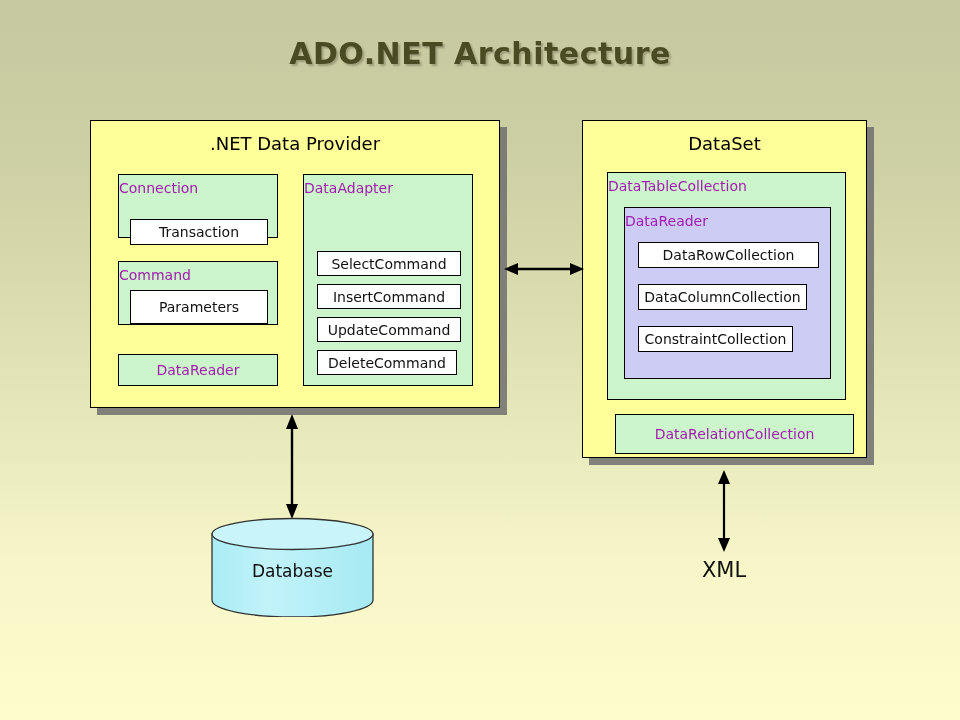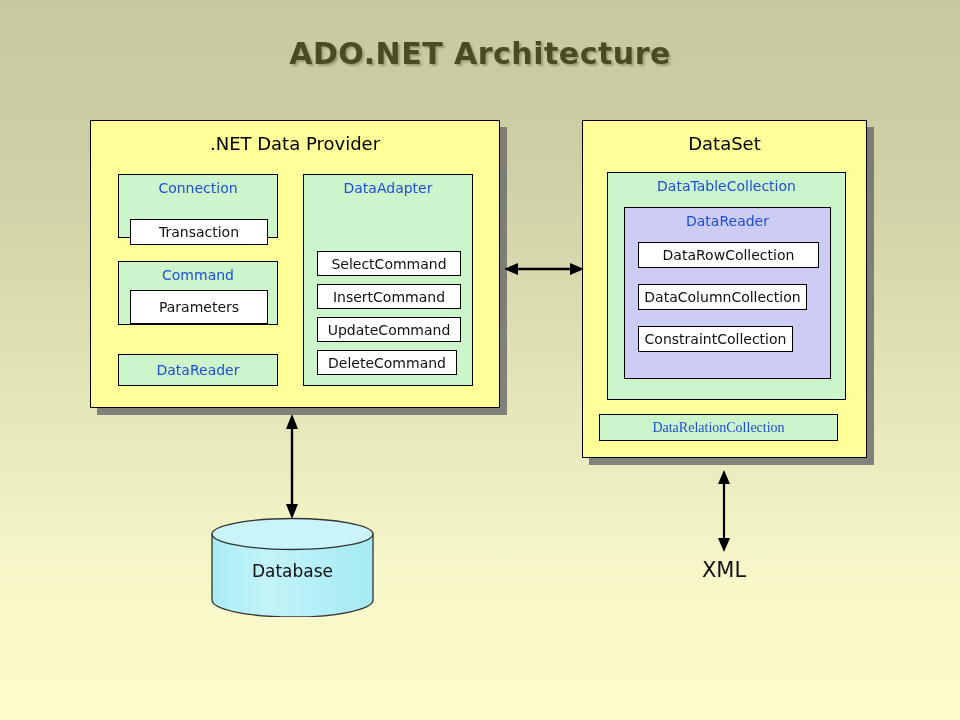--- a/index.html
+++ b/index.html
@@ -71,23 +71,23 @@
     align-items: center;
     justify-content: center;
     font-size: 14px;
     color: #111;
     white-space: nowrap;
   }
   .boxlabel {
     position: absolute;
     left: 0;
     width: 100%;
-    text-align: center;
+    text-align: left;
     font-size: 14px;
-    color: #1d4ed8;
+    color: #a21caf;
     white-space: nowrap;
   }
   .boxlabel.centered {
     top: 0;
     height: 100%;
     display: flex;
     align-items: center;
     justify-content: center;
   }
 
@@ -162,21 +162,21 @@
 
       <div class="purplebox" style="left:16px; top:34px; width:207px; height:172px;">
         <div class="boxlabel" style="top:5px;">DataReader</div>
 
         <div class="whitebox" style="left:13px; top:34px; width:181px; height:26px;">DataRowCollection</div>
         <div class="whitebox" style="left:13px; top:76px; width:169px; height:26px;">DataColumnCollection</div>
         <div class="whitebox" style="left:13px; top:118px; width:155px; height:26px;text-align:center;">ConstraintCollection</div>
       </div>
     </div>
 
-    <div class="greenbox" style="left:16px; top:293px; width:239px; height:27px;font-family:Liberation Serif, serif;">
+    <div class="greenbox" style="left:32px; top:293px; width:239px; height:40px;">
       <div class="boxlabel centered">DataRelationCollection</div>
     </div>
   </div>
 
   <div class="arrow" style="left:504px; top:258px;">
     <svg width="80" height="22" viewBox="0 0 80 22">
       <line x1="11" y1="11" x2="69" y2="11" stroke="#000" stroke-width="2.4"></line>
       <polygon points="0,11 14,5 14,17" fill="#000"></polygon>
       <polygon points="80,11 66,5 66,17" fill="#000"></polygon>
     </svg>

